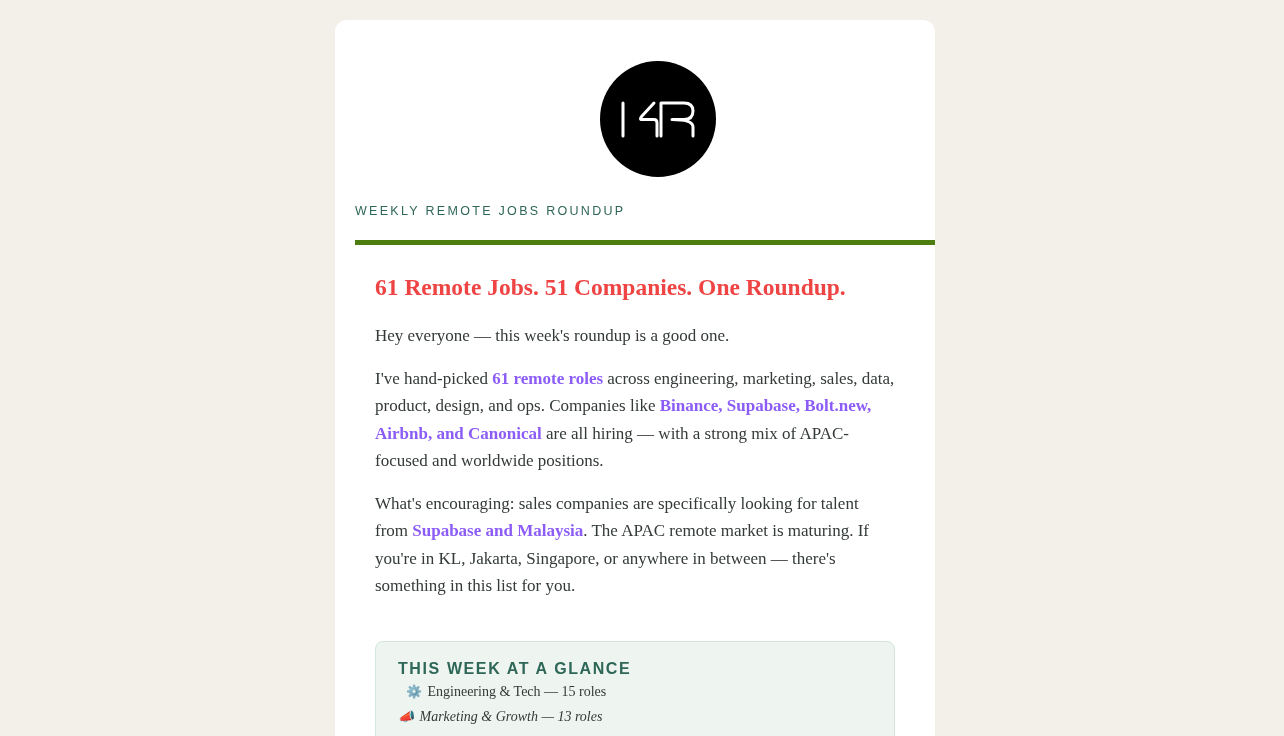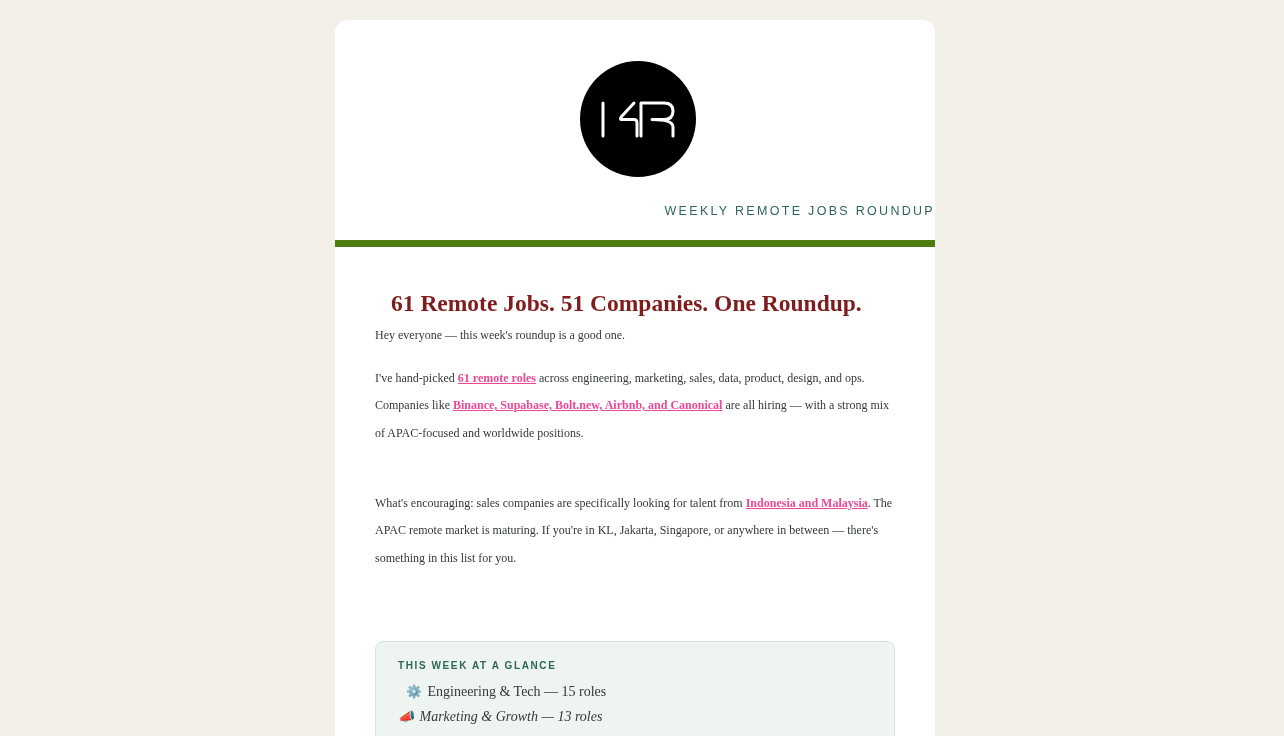--- a/index.html
+++ b/index.html
@@ -18,23 +18,24 @@
       position: absolute;
       left: 335px;
       top: 20px;
       width: 600px;
       height: 760px;
       background: #ffffff;
       border-radius: 12px;
     }
     .header {
       height: 220px;
-      border-bottom: 7px solid #4d7c0f;
-      text-align: right;
+      border-bottom: 5px solid #4d7c0f;
+      text-align: left;
       position: relative;
+      margin-left: 20px;
     }
     .logo {
       position: absolute;
       left: 245px;
       top: 41px;
       width: 116px;
       height: 116px;
       border-radius: 50%;
       background: #000;
     }
@@ -42,60 +43,60 @@
     .tagline {
       position: absolute;
       left: 0; right: 0;
       top: 184px;
       font-family: "Liberation Sans", sans-serif;
       font-size: 12.5px;
       letter-spacing: 2.3px;
       color: #2e6657;
     }
     h1 {
-      margin: 16px;
+      margin: 0;
       position: absolute;
       left: 40px;
       top: 254px;
       font-family: "Liberation Serif", serif;
       font-size: 23.5px;
       font-weight: bold;
-      color: #7f1d1d;
+      color: #ef4444;
       white-space: nowrap;
     }
     .para {
       position: absolute;
       left: 40px;
       width: 520px;
-      font-size: 12px;
+      font-size: 17px;
       line-height: 27.3px;
       color: #333a37;
       margin: 0;
     }
-    .para b { color: #ec4899; text-decoration: underline; }
+    .para b { color: #8b5cf6; }
     .p1 { top: 302px; }
     .p2 { top: 345px; }
     .p3 { top: 470px; width: 520px; }
     .glance {
       position: absolute;
       left: 40px;
       top: 621px;
       width: 518px;
       height: 140px;
       background: #eef5f0;
       border: 1px solid #d2e6dd;
       border-radius: 8px;
     }
     .glance-title {
       position: absolute;
       left: 22px;
       top: 18px;
       font-family: "Liberation Sans", sans-serif;
       font-weight: bold;
-      font-size: 10px;
+      font-size: 16px;
       letter-spacing: 1.6px;
       color: #2e6657;
     }
     .glance-item {
       position: absolute;
       left: 22px;
       font-size: 14px;
       color: #333a37;
       white-space: nowrap;
     }
@@ -126,21 +127,21 @@
     </div>
     <div class="tagline">WEEKLY REMOTE JOBS ROUNDUP</div>
   </div>
 
   <h1>61 Remote Jobs. 51 Companies. One Roundup.</h1>
 
   <p class="para p1">Hey everyone — this week's roundup is a good one.</p>
 
   <p class="para p2"><span>I've hand-picked </span><b>61 remote roles</b><span> across engineering, marketing, sales, data, product, design, and ops. Companies like </span><b>Binance, Supabase, Bolt.new, Airbnb, and Canonical</b><span> are all hiring — with a strong mix of APAC-focused and worldwide positions.</span></p>
 
-  <p class="para p3"><span>What's encouraging: sales companies are specifically looking for talent from </span><b>Indonesia and Malaysia</b><span>. The APAC remote market is maturing. If you're in KL, Jakarta, Singapore, or anywhere in between — there's something in this list for you.</span></p>
+  <p class="para p3"><span>What's encouraging: sales companies are specifically looking for talent from </span><b>Supabase and Malaysia</b><span>. The APAC remote market is maturing. If you're in KL, Jakarta, Singapore, or anywhere in between — there's something in this list for you.</span></p>
 
   <div class="glance">
     <div class="glance-title">THIS WEEK AT A GLANCE</div>
     <div class="glance-item gi0">
       <span class="emoji gear">⚙️</span>
       <span>Engineering &amp; Tech — 15 roles</span>
     </div>
     <div class="glance-item gi1">
       <span class="emoji mega">📣</span>
       <span>Marketing &amp; Growth — 13 roles</span>

